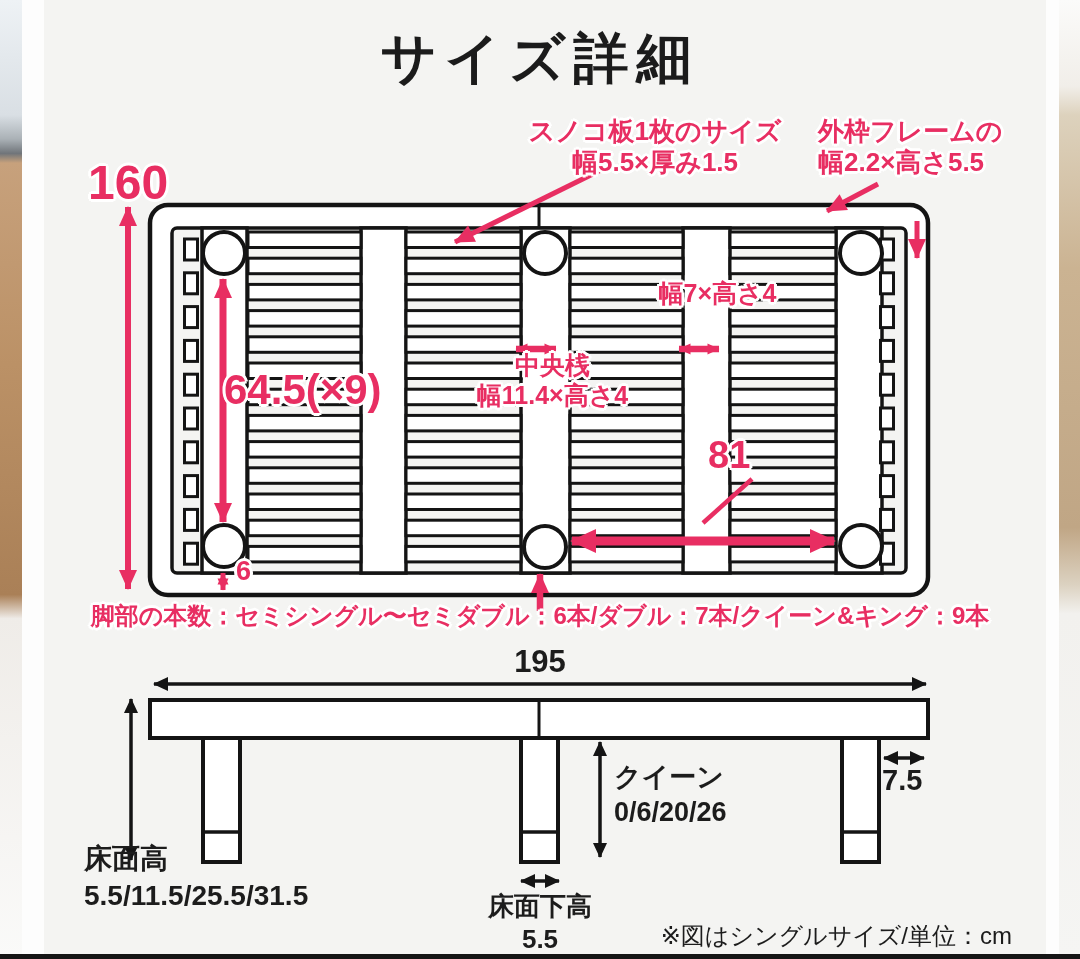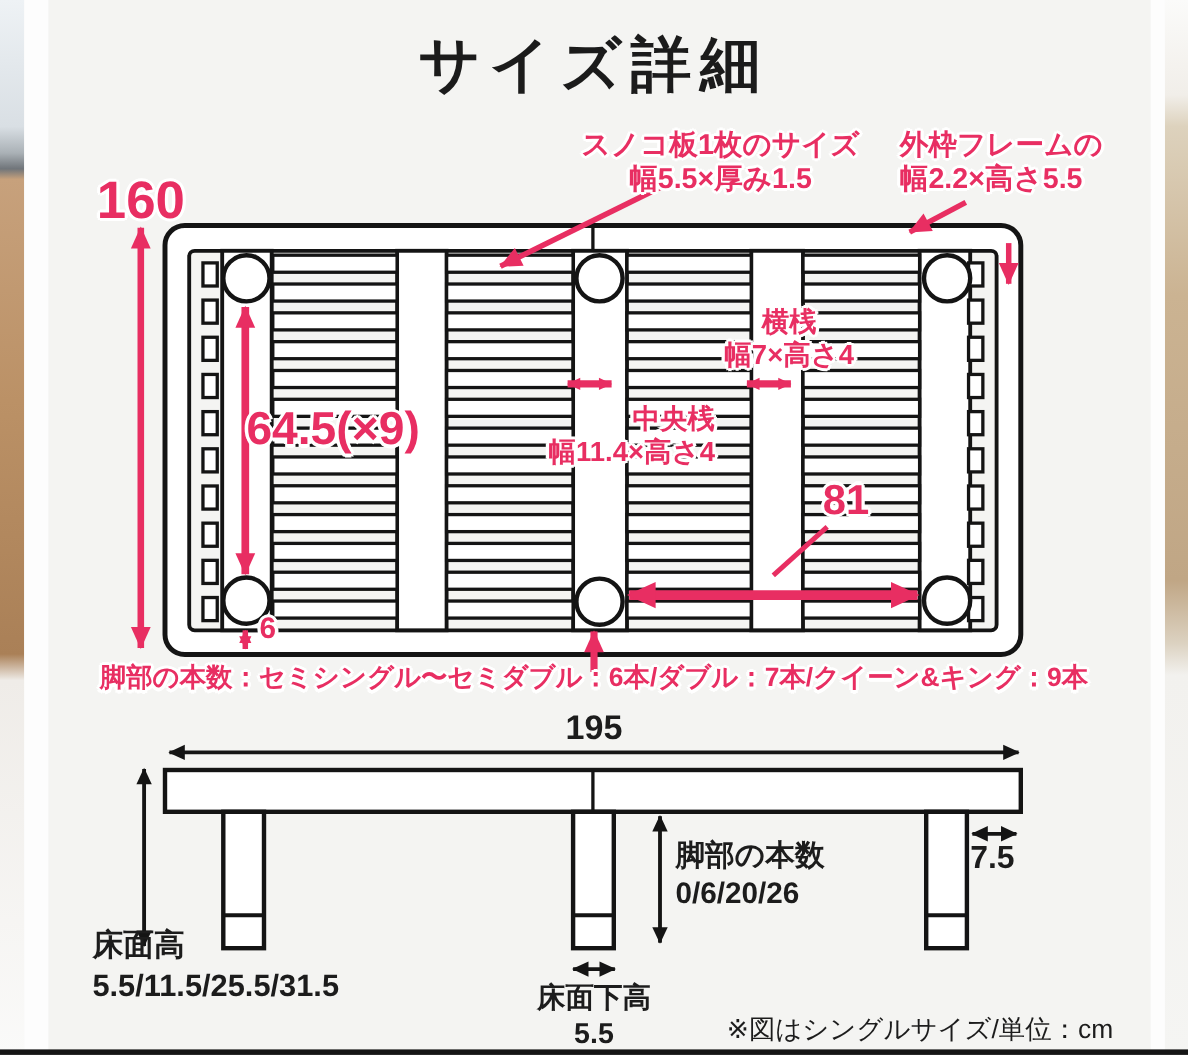--- a/index.html
+++ b/index.html
@@ -21,23 +21,23 @@
   .lbl{position:absolute;font-weight:bold;white-space:nowrap;color:var(--ink);}
   .pink{color:var(--accent);}
   .halo{text-shadow:-2px -2px 0 #fff,2px -2px 0 #fff,-2px 2px 0 #fff,2px 2px 0 #fff,
         0 -3px 0 #fff,0 3px 0 #fff,-3px 0 0 #fff,3px 0 0 #fff;}
   .title{left:0;right:0;top:22px;text-align:center;font-size:55px;font-weight:800;
          letter-spacing:8px;color:#1b1b1b;}
   .lbl-160{left:88px;top:155px;width:80px;text-align:center;font-size:48px;}
   .lbl-slat{left:470px;top:116px;width:370px;text-align:center;font-size:26px;line-height:31px;}
   .lbl-frame{left:818px;top:116px;width:210px;font-size:26px;line-height:31px;}
   .lbl-cross{left:630px;top:278px;width:175px;text-align:center;font-size:25px;line-height:30px;}
-  .lbl-center{left:455px;top:366px;width:195px;text-align:right;font-size:25px;line-height:30px;}
+  .lbl-center{left:455px;top:350px;width:195px;text-align:center;font-size:25px;line-height:30px;}
   .lbl-645{left:224px;top:366px;font-size:42px;}
-  .lbl-81{left:748px;top:434px;font-size:38px;}
+  .lbl-81{left:708px;top:434px;font-size:38px;}
   .lbl-6{left:236px;top:556px;font-size:27px;}
   .lbl-legsnote{left:0;right:0;top:600px;text-align:center;font-size:24px;}
   .lbl-195{left:0;right:0;top:644px;text-align:center;font-size:31px;}
   .lbl-floorh{left:84px;top:840px;font-size:28px;line-height:37px;}
   .lbl-underh{left:614px;top:760px;font-size:27px;line-height:35px;}
   .lbl-75{left:882px;top:764px;font-size:29px;text-align:right;}
   .lbl-legdia{left:450px;top:890px;width:180px;text-align:center;font-size:26px;line-height:33px;}
   .lbl-note{left:560px;top:920px;width:452px;text-align:right;font-size:24px;font-weight:500;}
 </style>
 </head>
@@ -201,39 +201,38 @@
   <div class="lbl pink halo lbl-160">160</div>
   <div class="lbl pink halo lbl-slat">
     <div>スノコ板1枚のサイズ</div>
     <div>幅5.5×厚み1.5</div>
   </div>
   <div class="lbl pink halo lbl-frame">
     <div>外枠フレームの</div>
     <div>幅2.2×高さ5.5</div>
   </div>
   <div class="lbl pink halo lbl-cross">
-    <div>横桟</div>
     <div>幅7×高さ4</div>
   </div>
   <div class="lbl pink halo lbl-center">
     <div>中央桟</div>
     <div>幅11.4×高さ4</div>
   </div>
   <div class="lbl pink halo lbl-645">64.5(×9)</div>
   <div class="lbl pink halo lbl-81">81</div>
   <div class="lbl pink halo lbl-6">6</div>
   <div class="lbl pink halo lbl-legsnote">脚部の本数：セミシングル〜セミダブル：6本/ダブル：7本/クイーン&amp;キング：9本</div>
 
   <div class="lbl lbl-195">195</div>
   <div class="lbl lbl-floorh">
     <div>床面高</div>
     <div>5.5/11.5/25.5/31.5</div>
   </div>
   <div class="lbl lbl-underh">
-    <div>脚部の本数</div>
+    <div>クイーン</div>
     <div>0/6/20/26</div>
   </div>
   <div class="lbl lbl-75">7.5</div>
   <div class="lbl lbl-legdia">
     <div>床面下高</div>
     <div>5.5</div>
   </div>
   <div class="lbl lbl-note">※図はシングルサイズ/単位：cm</div>
 
   <div class="strip strip-left"></div>

